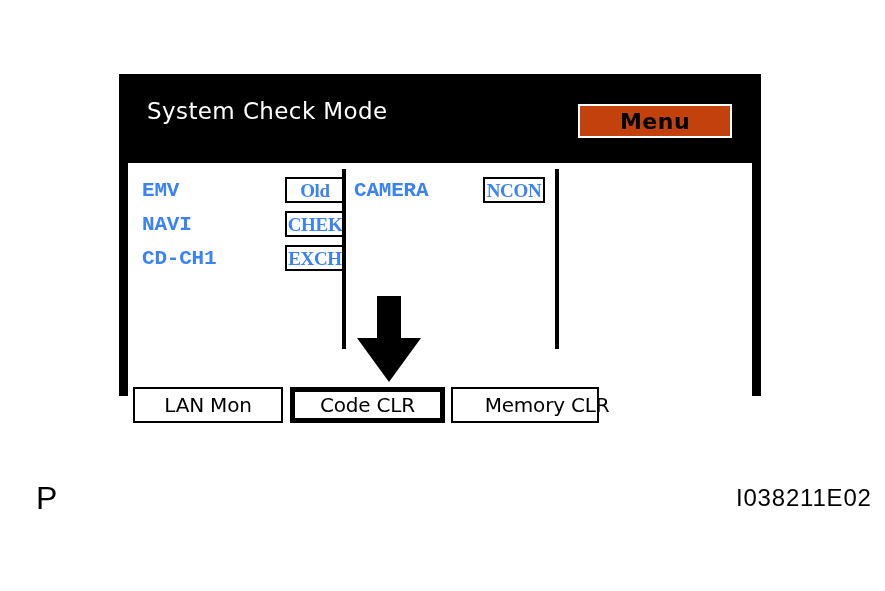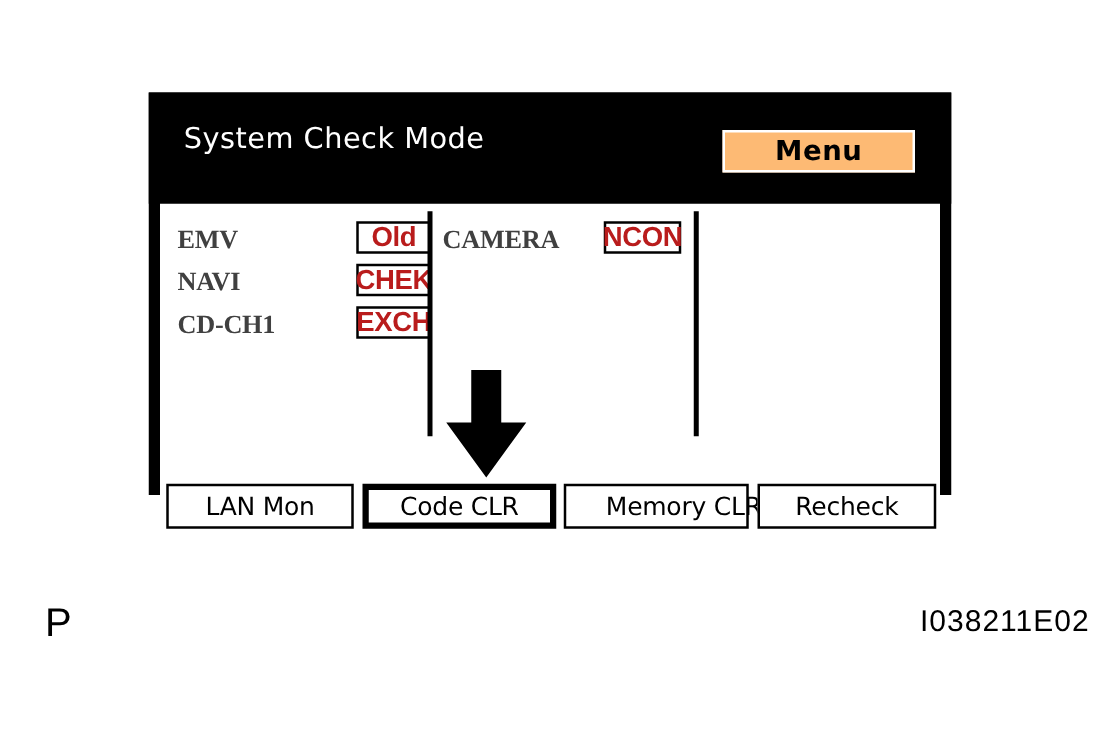--- a/index.html
+++ b/index.html
@@ -45,21 +45,21 @@
     white-space: nowrap;
     font-weight: 400;
     font-family: "DejaVu Sans", sans-serif;
   }
   #menu-button {
     position: absolute;
     left: 459px;
     top: 30px;
     width: 154px;
     height: 34px;
-    background: #fdba74;
+    background: #c2410c;
     border: 2px solid #ffffff;
     box-sizing: border-box;
     display: flex;
     align-items: center;
     justify-content: center;
     cursor: pointer;
   }
   #menu-button .btn-label {
     color: #000000;
     font-size: 22px;
@@ -89,47 +89,47 @@
   .status-row {
     position: relative;
     height: 34px;
   }
   .status-name {
     position: absolute;
     left: 0;
     top: 2px;
     font-size: 21px;
     font-weight: bold;
-    color: #404040;
+    color: #3b82f6;
     letter-spacing: -0.2px;
     white-space: nowrap;
-    font-family: Liberation Serif, serif;
+    font-family: Liberation Mono, monospace;
   }
   .status-chip {
     position: absolute;
     top: 0px;
     height: 26px;
     min-width: 54px;
     border: 2px solid #000000;
     background: #ffffff;
     box-sizing: border-box;
     display: flex;
     align-items: center;
     justify-content: center;
     padding: 0 5px;
     cursor: pointer;
   }
   .status-chip .chip-label {
-    font-size: 22px;
+    font-size: 19px;
     font-weight: bold;
-    color: #b91c1c;
+    color: #3b82f6;
     letter-spacing: -0.3px;
     line-height: 1;
     white-space: nowrap;
-    font-family: Liberation Sans, sans-serif;
+    font-family: Liberation Serif, serif;
   }
   #col-left .status-chip  { left: 143px; width: 60px; }
   #col-right .status-chip { left: 129px; width: 62px; }
 
   
   .divider {
     position: absolute;
     width: 4px;
     background: #000000;
     top: 6px;
@@ -266,21 +266,18 @@
   <div id="button-bar">
     <div class="bar-button" id="btn-0">
       <span class="btn-label">LAN Mon</span>
     </div>
     <div class="bar-button selected" id="btn-1">
       <span class="btn-label">Code CLR</span>
     </div>
     <div class="bar-button" id="btn-2">
       <span class="btn-label">Memory CLR</span>
     </div>
-    <div class="bar-button" id="btn-3">
-      <span class="btn-label">Recheck</span>
-    </div>
   </div>
 
 </div>
 
 <div id="figure-letter">P</div>
 <div id="figure-code">I038211E02</div>
 
 </body></html>

